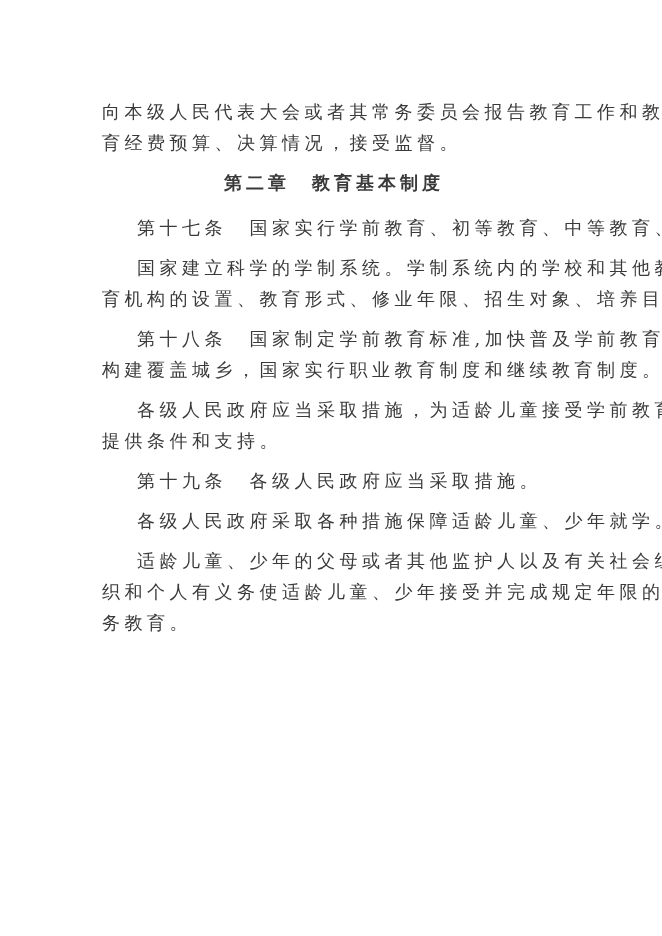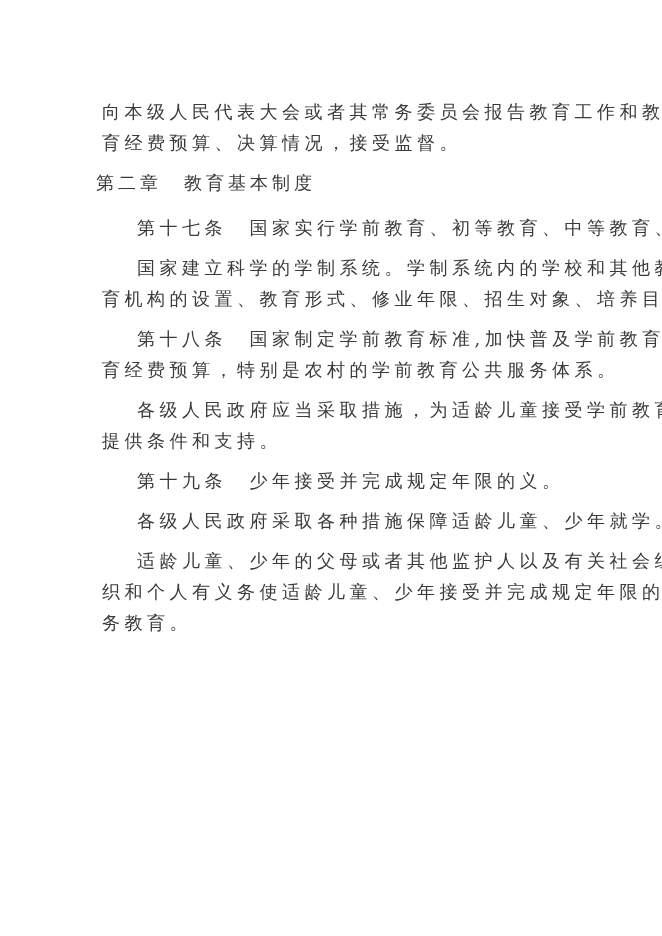--- a/index.html
+++ b/index.html
@@ -33,23 +33,25 @@
     }
     .indent {
       padding-left: 35px;
     }
     .chapter {
       font-size: 18px;
       letter-spacing: 4px;
       line-height: 31px;
       height: 31px;
       white-space: pre;
+      text-align: center;
       margin-left: -6px;
       margin-bottom: 14px;
       margin-top: 4px;
+      font-weight: bold;
     }
     .art-head {
       white-space: pre;
       margin-top: 47px;
     }
   </style>
 </head>
 <body>
 
 <div class="page">
@@ -69,31 +71,31 @@
 
   <div class="para">
     <div class="line indent">国家建立科学的学制系统。学制系统内的学校和其他教</div>
     <div class="line">育机构的设置、教育形式、修业年限、招生对象、培养目标</div>
   </div>
 
   <div class="para">
     <div class="line indent">
       <span class="art-head">第十八条</span><span class="art-head">　</span><span>国家制定学前教育标准,加快普及学前教育,</span>
     </div>
-    <div class="line">育经费预算，特别是农村的学前教育公共服务体系。</div>
+    <div class="line">构建覆盖城乡，国家实行职业教育制度和继续教育制度。</div>
   </div>
 
   <div class="para">
     <div class="line indent">各级人民政府应当采取措施，为适龄儿童接受学前教育</div>
     <div class="line">提供条件和支持。</div>
   </div>
 
   <div class="para">
     <div class="line indent">
-      <span class="art-head">第十九条</span><span class="art-head">　</span><span>少年接受并完成规定年限的义。</span>
+      <span class="art-head">第十九条</span><span class="art-head">　</span><span>各级人民政府应当采取措施。</span>
     </div>
   </div>
 
   <div class="para">
     <div class="line indent">各级人民政府采取各种措施保障适龄儿童、少年就学。</div>
   </div>
 
   <div class="para">
     <div class="line indent">适龄儿童、少年的父母或者其他监护人以及有关社会组</div>
     <div class="line">织和个人有义务使适龄儿童、少年接受并完成规定年限的义</div>

